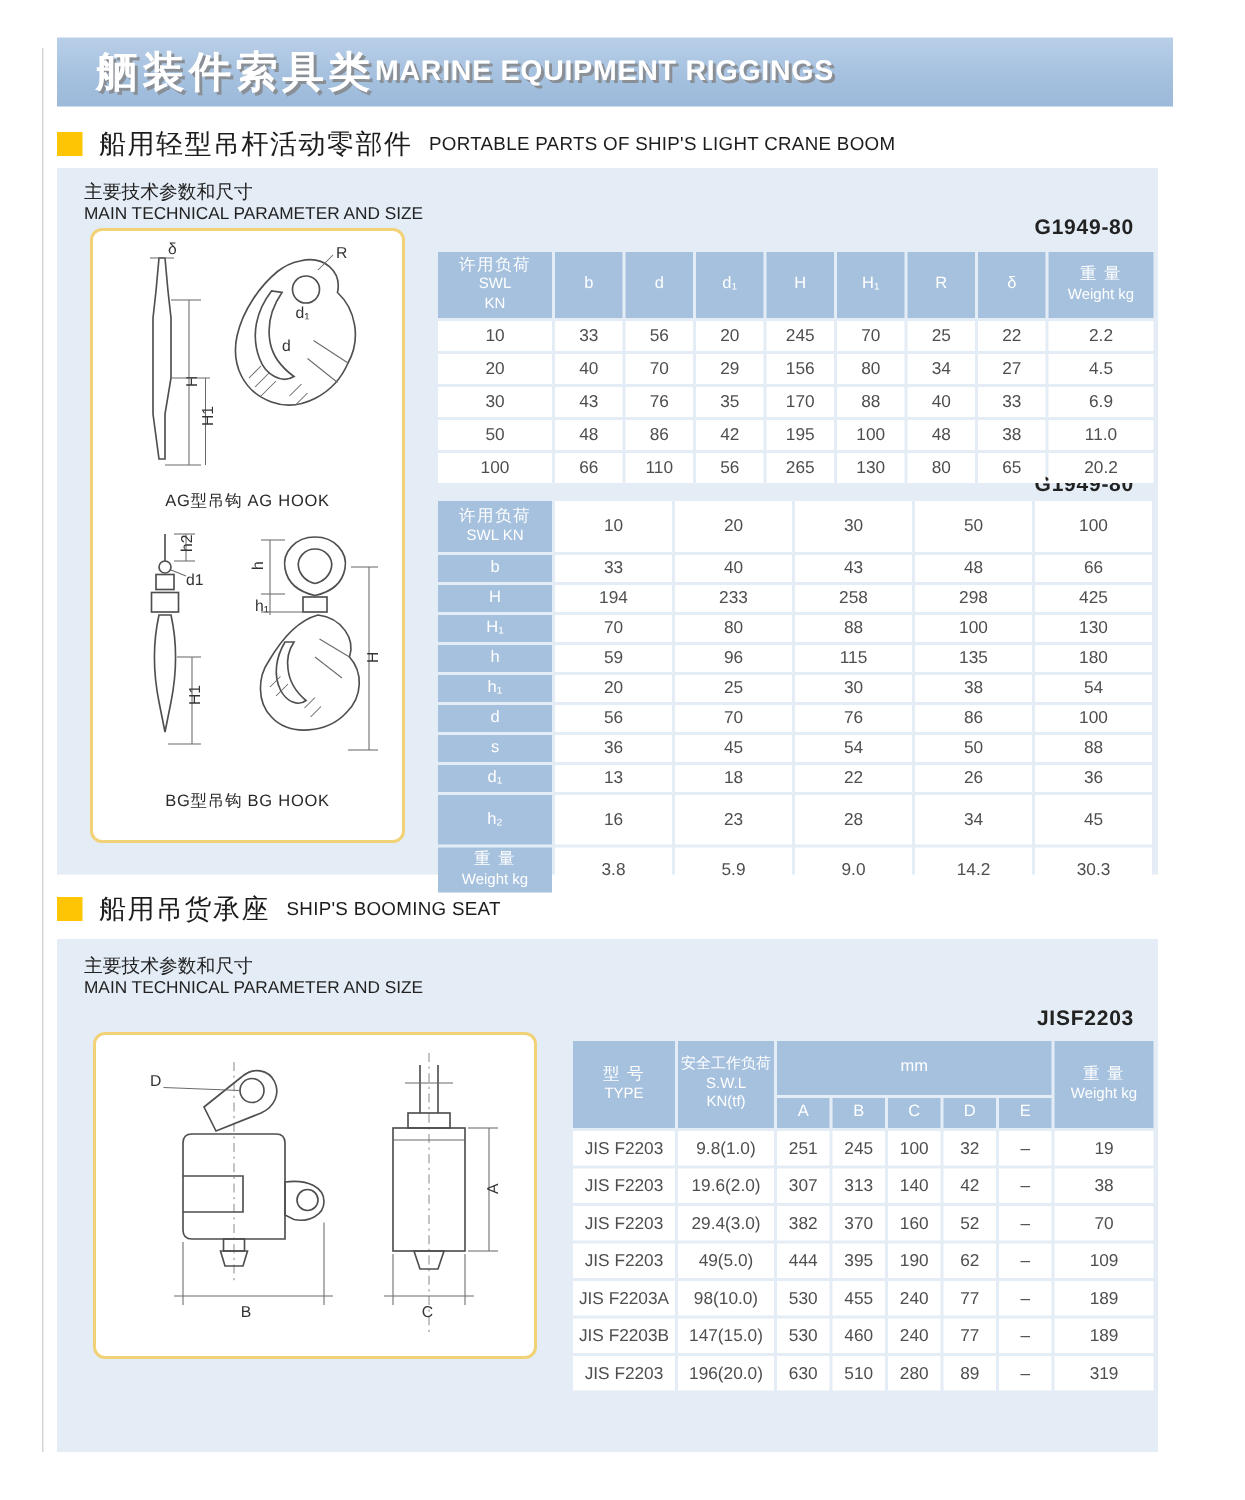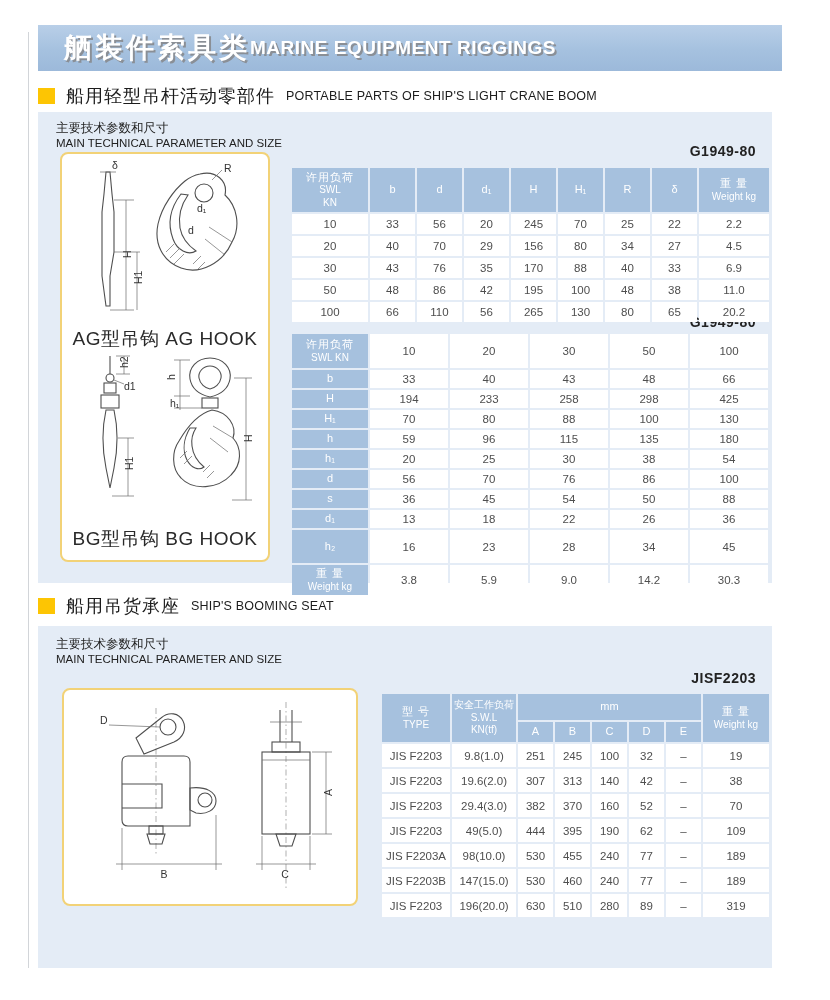--- a/index.html
+++ b/index.html
@@ -19,21 +19,21 @@
   .bullet{width:17px;height:16px;background:#fdc503;margin-right:11px;flex:0 0 auto;}
   .sec-zh{font-size:18px;font-weight:normal;color:#1c1c1c;letter-spacing:1px;}
   .sec-en{font-size:12.5px;font-weight:normal;color:#1c1c1c;margin-left:11px;letter-spacing:.2px;}
 
   .panel{position:absolute;left:38px;width:734px;background:#e4ecf6;}
   .param-zh{position:absolute;left:18px;font-size:12.5px;color:#222;}
   .param-en{position:absolute;left:18px;font-size:11.5px;color:#222;}
   .std{position:absolute;right:16px;font-size:14px;color:#222;letter-spacing:.5px;font-weight:bold;}
 
   .draw-box{position:absolute;background:#fff;border:2px solid #f2d277;border-radius:8px;box-sizing:border-box;}
-  .caption{position:absolute;width:100%;text-align:center;font-size:19px;color:#2a2a2a;letter-spacing:.5px;}
+  .caption{position:absolute;width:100%;text-align:center;font-size:11px;color:#2a2a2a;letter-spacing:.5px;}
 
   table{border-collapse:separate;border-spacing:2px;table-layout:fixed;position:absolute;}
   th{background:#a6c1de;color:#fff;font-weight:normal;text-align:center;vertical-align:middle;
      font-size:11px;line-height:1.25;padding:0;}
   td{background:#fff;color:#4e4e4e;text-align:center;vertical-align:middle;font-size:11.5px;padding:0;}
   .hdr-sub{font-size:10px;display:block;}
   .hdr-zh{font-size:11px;display:block;letter-spacing:1px;}
 
   svg{display:block;}
   .ln{stroke:#4f4f4f;stroke-width:1.1;fill:none;}
@@ -383,21 +383,21 @@
         <col style="width:68px">
           <col style="width:64px">
           <col style="width:35px">
           <col style="width:35px">
         <col style="width:35px">
           <col style="width:35px">
           <col style="width:35px">
           <col style="width:66px">
       </colgroup>
       <thead>
-        <tr style="height:26px;">
+        <tr style="height:36px;">
           <th rowspan="2">
             <span class="hdr-zh">型 号</span>
             <span class="hdr-sub">TYPE</span>
           </th>
           <th rowspan="2">
             <span class="hdr-sub">安全工作负荷</span>
             <span class="hdr-sub">S.W.L</span>
             <span class="hdr-sub">KN(tf)</span>
           </th>
           <th colspan="5">mm</th>

